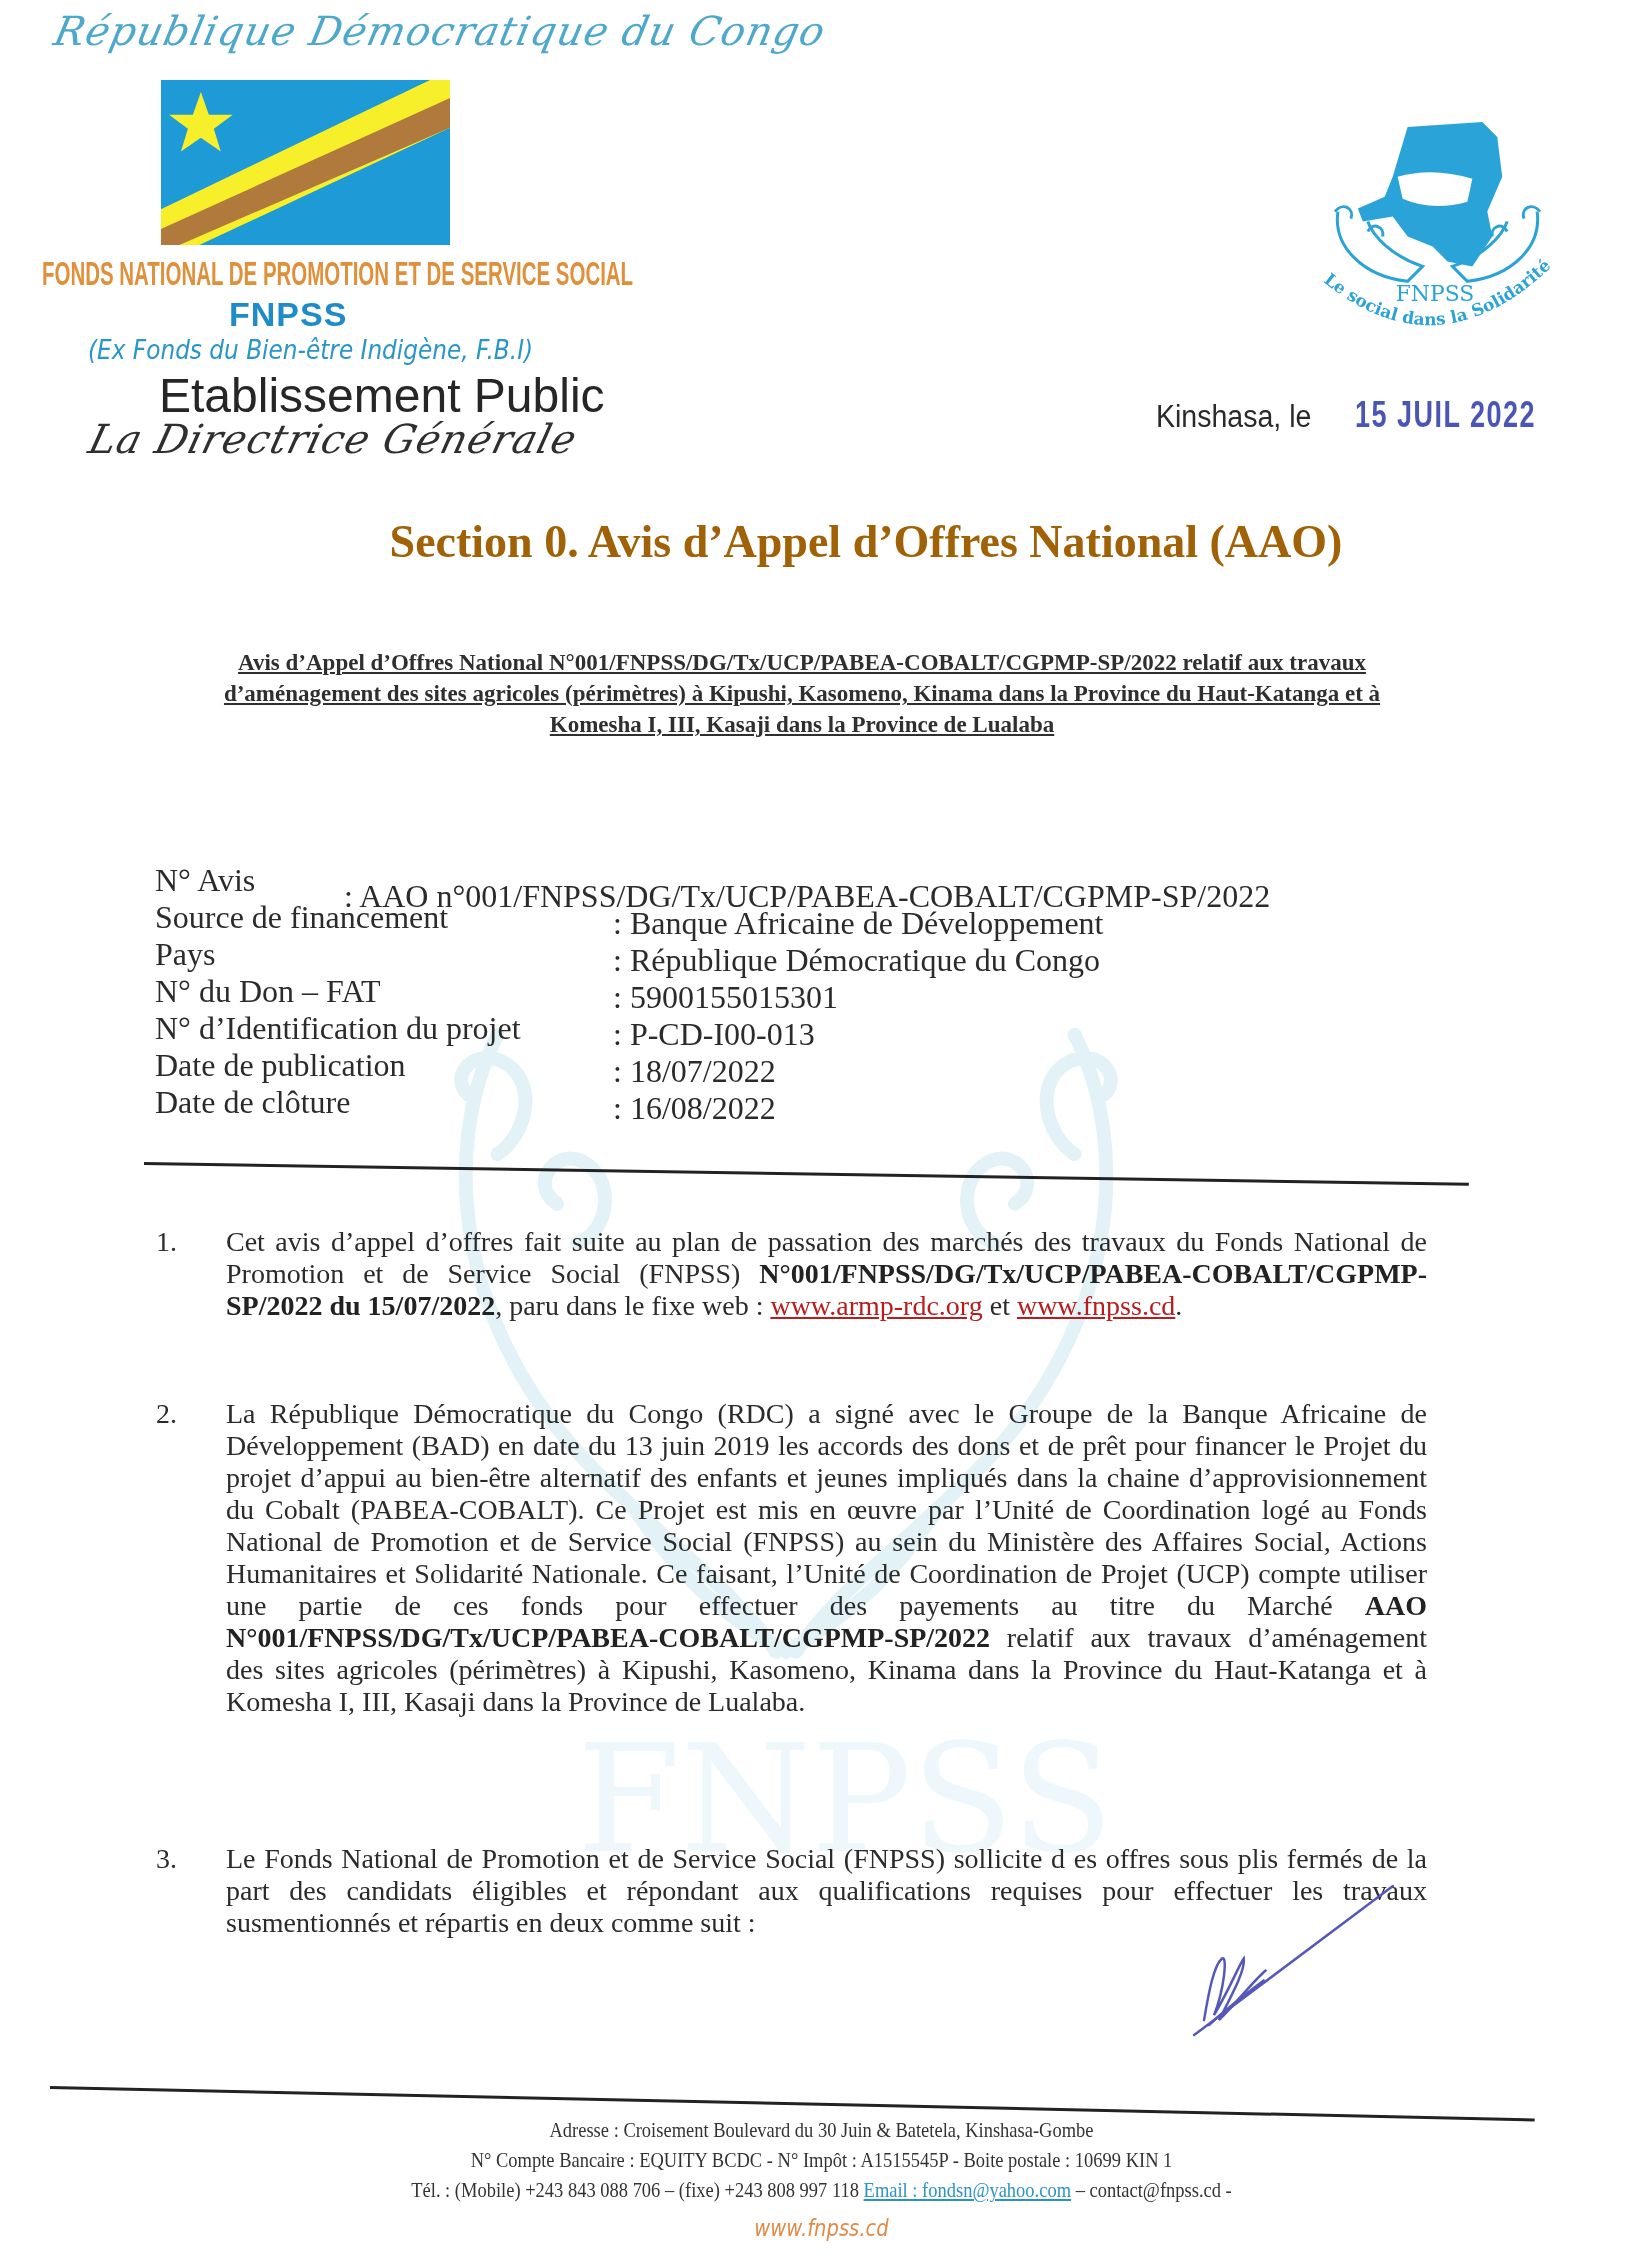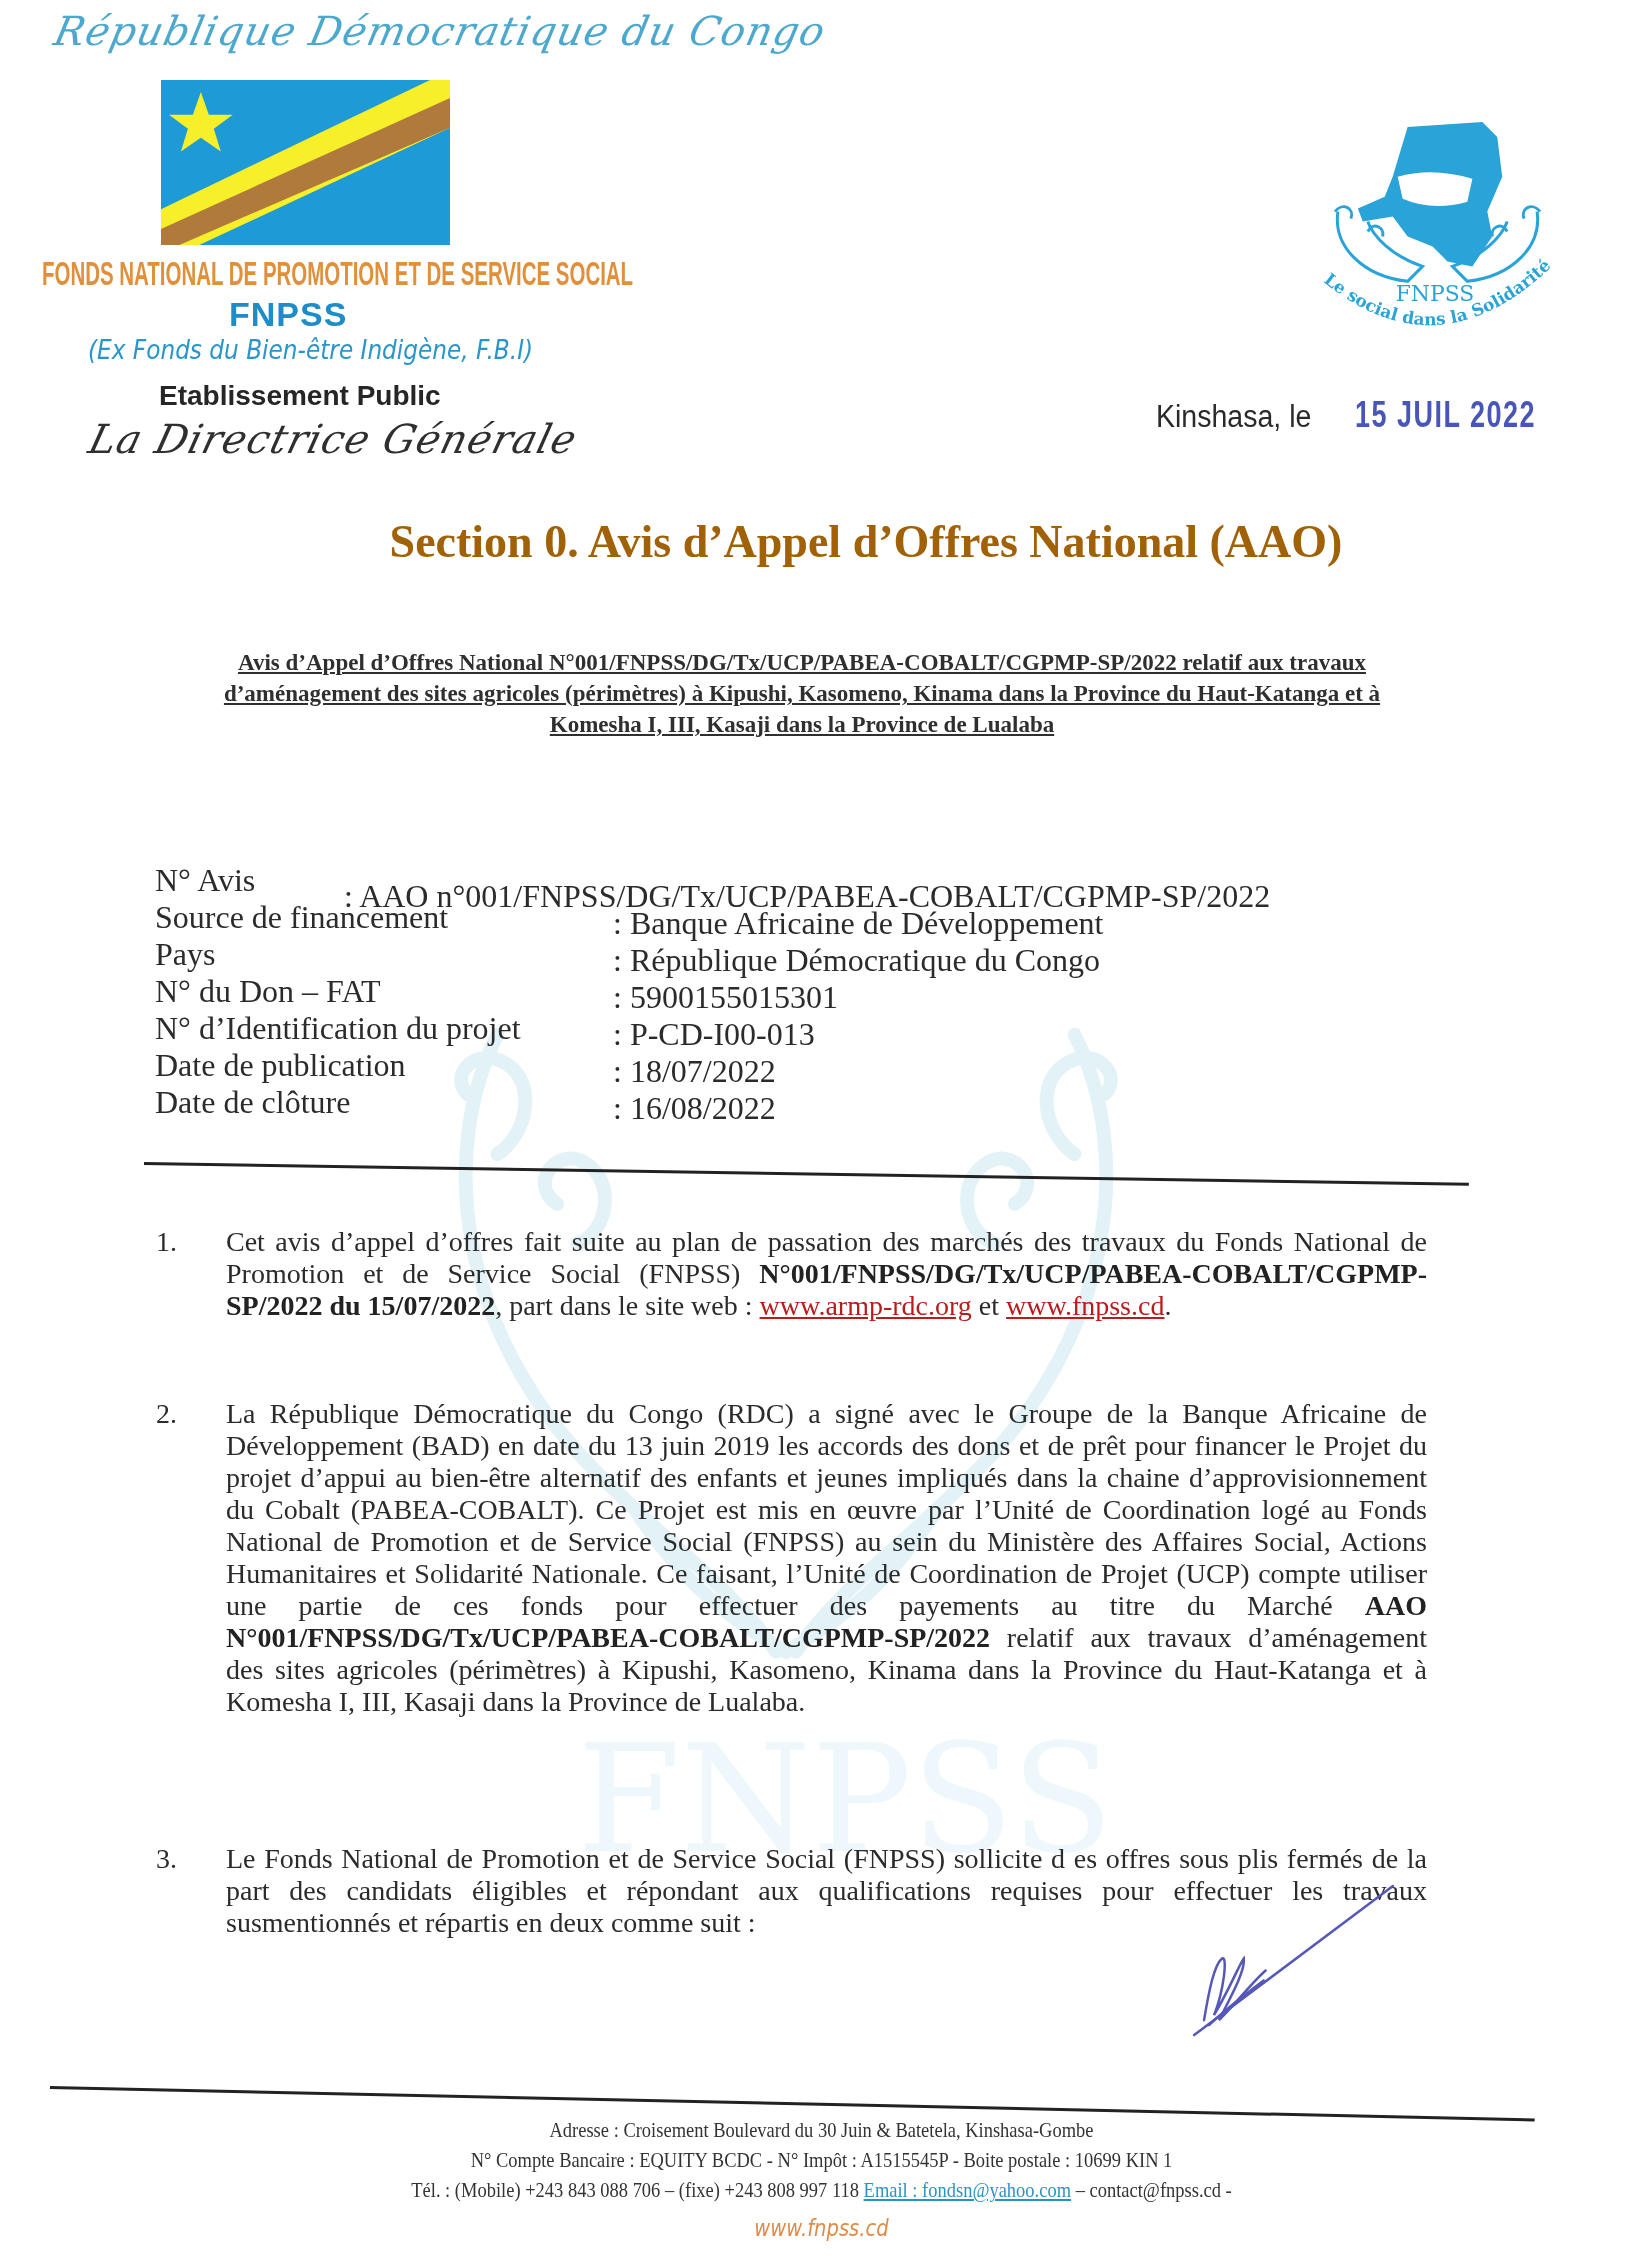--- a/index.html
+++ b/index.html
@@ -12,22 +12,22 @@
     font-style: italic; font-size: 40px; color: #3a9fc8; letter-spacing: 1px; white-space: nowrap;
     transform: skewX(-12deg); font-weight: normal; opacity: 0.9; }
   #flag { left: 161px; top: 80px; width: 289px; height: 165px; }
   #org-name { left: 42px; top: 255px; font-family: "Liberation Sans", sans-serif; font-size: 33px;
     color: #e0903a; white-space: nowrap; transform: scaleX(0.62); transform-origin: left top;
     letter-spacing: 0px; font-weight: bold; }
   #org-acronym { left: 229px; top: 295px; font-family: "Liberation Sans", sans-serif; font-weight: bold;
     font-size: 34px; color: #1e8cc8; letter-spacing: 1px; }
   #org-former { left: 88px; top: 334px; font-family: "DejaVu Sans", sans-serif; font-style: italic;
     font-size: 27px; color: #2a95c9; white-space: nowrap; transform: scaleX(0.86); transform-origin: left top; }
-  #org-status { left: 159px; top: 380px; font-family: "Liberation Sans", sans-serif;
-    font-size: 28px; color: #262626; white-space: nowrap; font-weight: bold; }
+  #org-status { left: 159px; top: 368px; font-family: "Liberation Sans", sans-serif;
+    font-size: 48px; color: #262626; white-space: nowrap; }
   #org-director { left: 90px; top: 416px; font-family: "DejaVu Serif", serif; font-style: italic;
     font-size: 40px; color: #2f2f2f; white-space: nowrap; transform: skewX(-14deg); letter-spacing: 1px; }
 
   
   #logo { left: 1313px; top: 117px; width: 249px; height: 239px; }
   #date-line { left: 1156px; top: 394px; white-space: nowrap; }
   #date-prefix { font-family: "Liberation Sans", sans-serif; font-size: 31px; color: #2a2a2a;
     display: inline-block; transform: scaleX(0.92); transform-origin: left center; }
   #date-stamp { font-family: "Liberation Sans", sans-serif; font-weight: bold; font-size: 36px; color: #4a55b8;
     display: inline-block; margin-left: 26px; letter-spacing: 2px; transform: scaleX(0.75); transform-origin: left center; }
@@ -160,21 +160,21 @@
   <div class="detail-row">
     <span class="detail-label">Date de clôture</span>
     <span class="detail-value">: 16/08/2022</span>
   </div>
 </div>
 
 <div id="rule-top" class="abs"></div>
 
 <div id="para-1" class="abs para">
   <span class="num">1.</span>
-  <span class="txt"><span>Cet avis d’appel d’offres fait suite au plan de passation des marchés des travaux du Fonds National de Promotion et de Service Social (FNPSS) </span><b>N°001/FNPSS/DG/Tx/UCP/PABEA-COBALT/CGPMP-SP/2022 du 15/07/2022</b><span>, part dans le site web : </span><a class="link">www.armp-rdc.org</a><span> et </span><a class="link">www.fnpss.cd</a><span>.</span></span>
+  <span class="txt"><span>Cet avis d’appel d’offres fait suite au plan de passation des marchés des travaux du Fonds National de Promotion et de Service Social (FNPSS) </span><b>N°001/FNPSS/DG/Tx/UCP/PABEA-COBALT/CGPMP-SP/2022 du 15/07/2022</b><span>, paru dans le fixe web : </span><a class="link">www.armp-rdc.org</a><span> et </span><a class="link">www.fnpss.cd</a><span>.</span></span>
 </div>
 
 <div id="para-2" class="abs para">
   <span class="num">2.</span>
   <span class="txt"><span>La République Démocratique du Congo (RDC) a signé avec le Groupe de la Banque Africaine de Développement (BAD) en date du 13 juin 2019 les accords des dons et de prêt pour financer le Projet du projet d’appui au bien-être alternatif des enfants et jeunes impliqués dans la chaine d’approvisionnement du Cobalt (PABEA-COBALT). Ce Projet est mis en œuvre par l’Unité de Coordination logé au Fonds National de Promotion et de Service Social (FNPSS) au sein du Ministère des Affaires Social, Actions Humanitaires et Solidarité Nationale. Ce faisant, l’Unité de Coordination de Projet (UCP) compte utiliser une partie de ces fonds pour effectuer des payements au titre du Marché </span><b>AAO N°001/FNPSS/DG/Tx/UCP/PABEA-COBALT/CGPMP-SP/2022</b><span> relatif aux travaux d’aménagement des sites agricoles (périmètres) à Kipushi, Kasomeno, Kinama dans la Province du Haut-Katanga et à Komesha I, III, Kasaji dans la Province de Lualaba.</span></span>
 </div>
 
 <div id="para-3" class="abs para">
   <span class="num">3.</span>
   <span class="txt">Le Fonds National de Promotion et de Service Social (FNPSS) sollicite d es offres sous plis fermés de la part des candidats éligibles et répondant aux qualifications requises pour effectuer les travaux susmentionnés et répartis en deux comme suit :</span>

